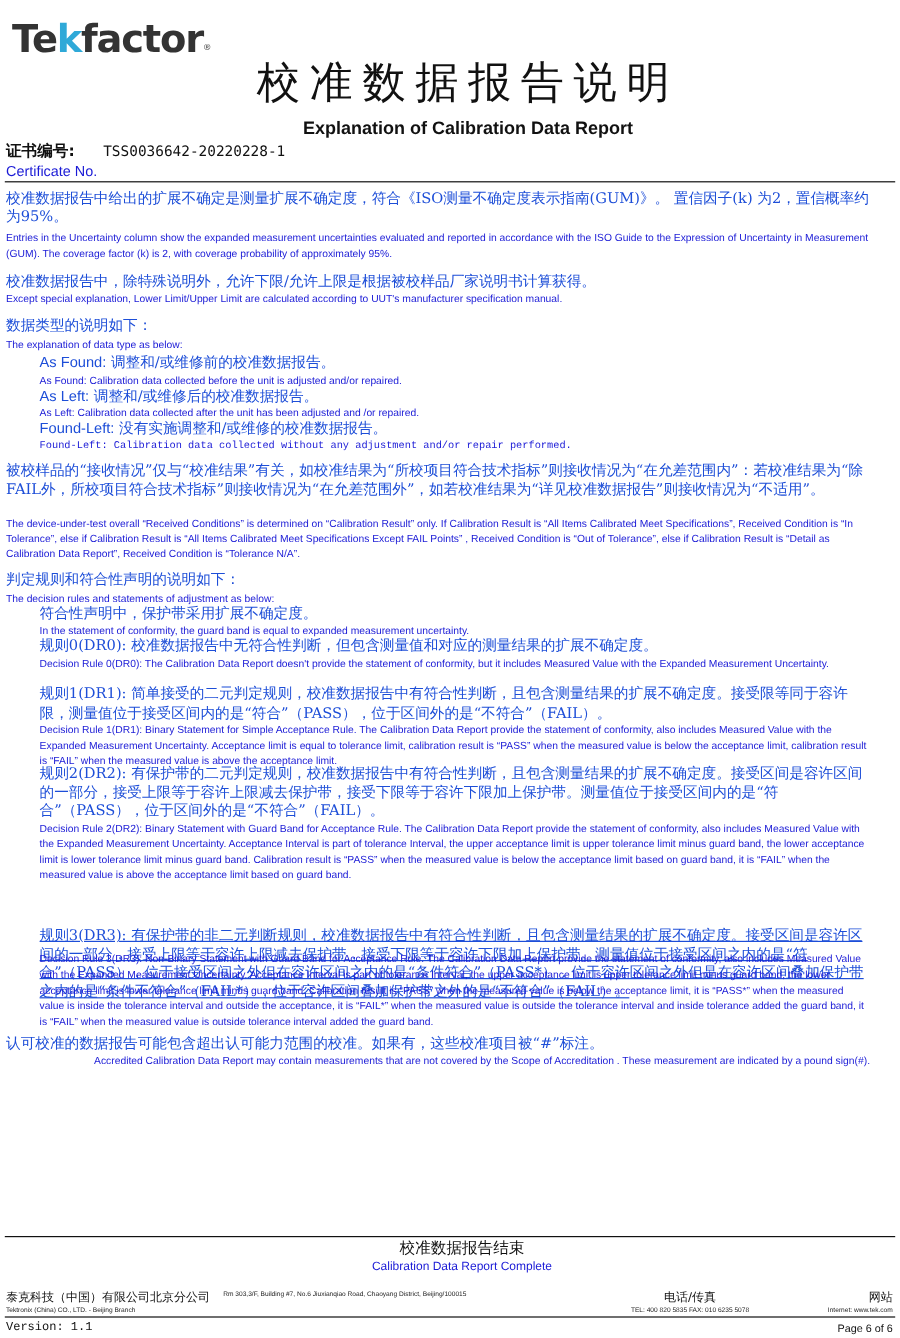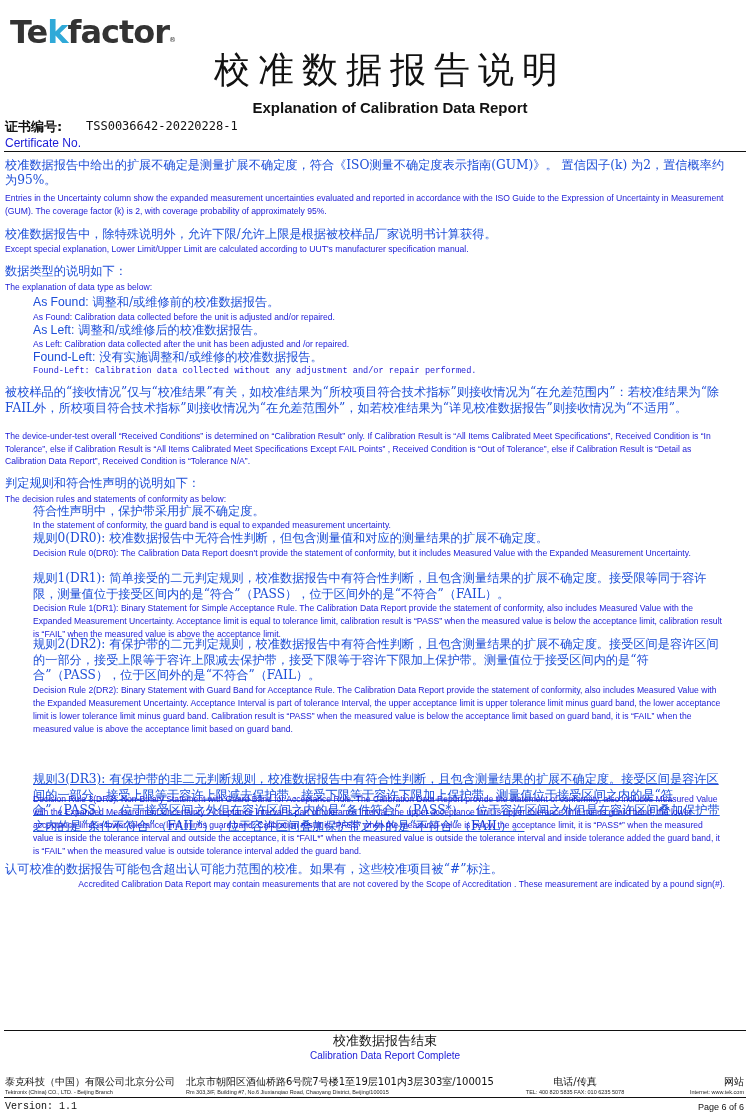--- a/index.html
+++ b/index.html
@@ -56,21 +56,21 @@
 <div class="abs ind en" style="top:311px;">As Found: Calibration data collected before the unit is adjusted and/or repaired.</div>
 <div class="abs ind cn" style="top:323px;"><span class="latin">As Left:</span><span> 调整和/或维修后的校准数据报告。</span></div>
 <div class="abs ind en" style="top:338px;">As Left: Calibration data collected after the unit has been adjusted and /or repaired.</div>
 <div class="abs ind cn" style="top:350px;"><span class="latin">Found-Left:</span><span> 没有实施调整和/或维修的校准数据报告。</span></div>
 <div class="abs ind en" style="top:365px;font-family:Liberation Mono, monospace;">Found-Left: Calibration data collected without any adjustment and/or repair performed.</div>
 
 <div class="abs blk cn" style="top:385px; line-height:15.5px;">被校样品的“接收情况”仅与“校准结果”有关，如校准结果为“所校项目符合技术指标”则接收情况为“在允差范围内”：若校准结果为“除FAIL外，所校项目符合技术指标”则接收情况为“在允差范围外”，如若校准结果为“详见校准数据报告”则接收情况为“不适用”。</div>
 <div class="abs blk en" style="top:430px; line-height:12.5px;">The device-under-test overall “Received Conditions” is determined on “Calibration Result” only. If Calibration Result is “All Items Calibrated Meet Specifications”,     Received Condition is “In Tolerance”, else if Calibration Result is “All Items Calibrated Meet Specifications Except FAIL Points” , Received Condition is “Out of Tolerance”, else if Calibration Result is “Detail as Calibration Data Report”, Received Condition is “Tolerance N/A”.</div>
 
 <div class="abs blk cn" style="top:476px;">判定规则和符合性声明的说明如下：</div>
-<div class="abs blk en" style="top:493px;">The decision rules and statements of conformity as below:</div>
+<div class="abs blk en" style="top:493px;">The decision rules and statements of adjustment as below:</div>
 <div class="abs ind cn" style="top:504px;">符合性声明中，保护带采用扩展不确定度。</div>
 <div class="abs ind en" style="top:519px;">In the statement of conformity,   the guard band is equal to expanded measurement uncertainty.</div>
 
 <div class="abs ind cn" style="top:531px;">规则0(DR0): 校准数据报告中无符合性判断，但包含测量值和对应的测量结果的扩展不确定度。</div>
 <div class="abs ind en" style="top:547px;">Decision Rule 0(DR0): The Calibration Data Report doesn't provide the statement of conformity, but it includes Measured Value with the Expanded Measurement Uncertainty.</div>
 
 <div class="abs ind2 cn" style="top:571px; line-height:15.5px;">规则1(DR1): 简单接受的二元判定规则，校准数据报告中有符合性判断，且包含测量结果的扩展不确定度。接受限等同于容许限，测量值位于接受区间内的是“符合”（PASS），位于区间外的是“不符合”（FAIL）。</div>
 <div class="abs ind2 en" style="top:602px;">Decision Rule 1(DR1): Binary Statement  for Simple Acceptance Rule. The Calibration Data Report provide the statement of conformity, also includes Measured Value with the Expanded Measurement Uncertainty. Acceptance limit is equal to tolerance limit, calibration result is “PASS” when the measured value is below the acceptance limit, calibration result is “FAIL” when the measured value is above the acceptance limit.</div>
 
 <div class="abs ind2 cn" style="top:637px; line-height:15.5px;">规则2(DR2): 有保护带的二元判定规则，校准数据报告中有符合性判断，且包含测量结果的扩展不确定度。接受区间是容许区间的一部分，接受上限等于容许上限减去保护带，接受下限等于容许下限加上保护带。测量值位于接受区间内的是“符合”（PASS），位于区间外的是“不符合”（FAIL）。</div>
@@ -84,21 +84,20 @@
 
 <div class="abs rule-bot"></div>
 <div class="abs end-cn">校准数据报告结束</div>
 <div class="abs end-en">Calibration Data Report Complete</div>
 
 <div class="abs" style="left:5px; top:1075px;">
   <div class="ft-cn">泰克科技（中国）有限公司北京分公司</div>
   <div class="ft-en">Tektronix  (China) CO., LTD. - Beijing Branch</div>
 </div>
 <div class="abs" style="left:186px; top:1075px;">
-  <div class="ft-cn">北京市朝阳区酒仙桥路6号院7号楼1至19层101内3层303室/100015</div>
   <div class="ft-en">Rm 303,3/F, Building #7, No.6 Jiuxianqiao Road, Chaoyang District, Beijing/100015</div>
 </div>
 <div class="abs" style="left:510px; width:130px; text-align:center; top:1075px;">
   <div class="ft-cn">电话/传真</div>
   <div class="ft-en">TEL: 400 820 5835  FAX: 010 6235 5078</div>
 </div>
 <div class="abs" style="right:6px; text-align:right; top:1075px;">
   <div class="ft-cn">网站</div>
   <div class="ft-en">Internet: www.tek.com</div>
 </div>

